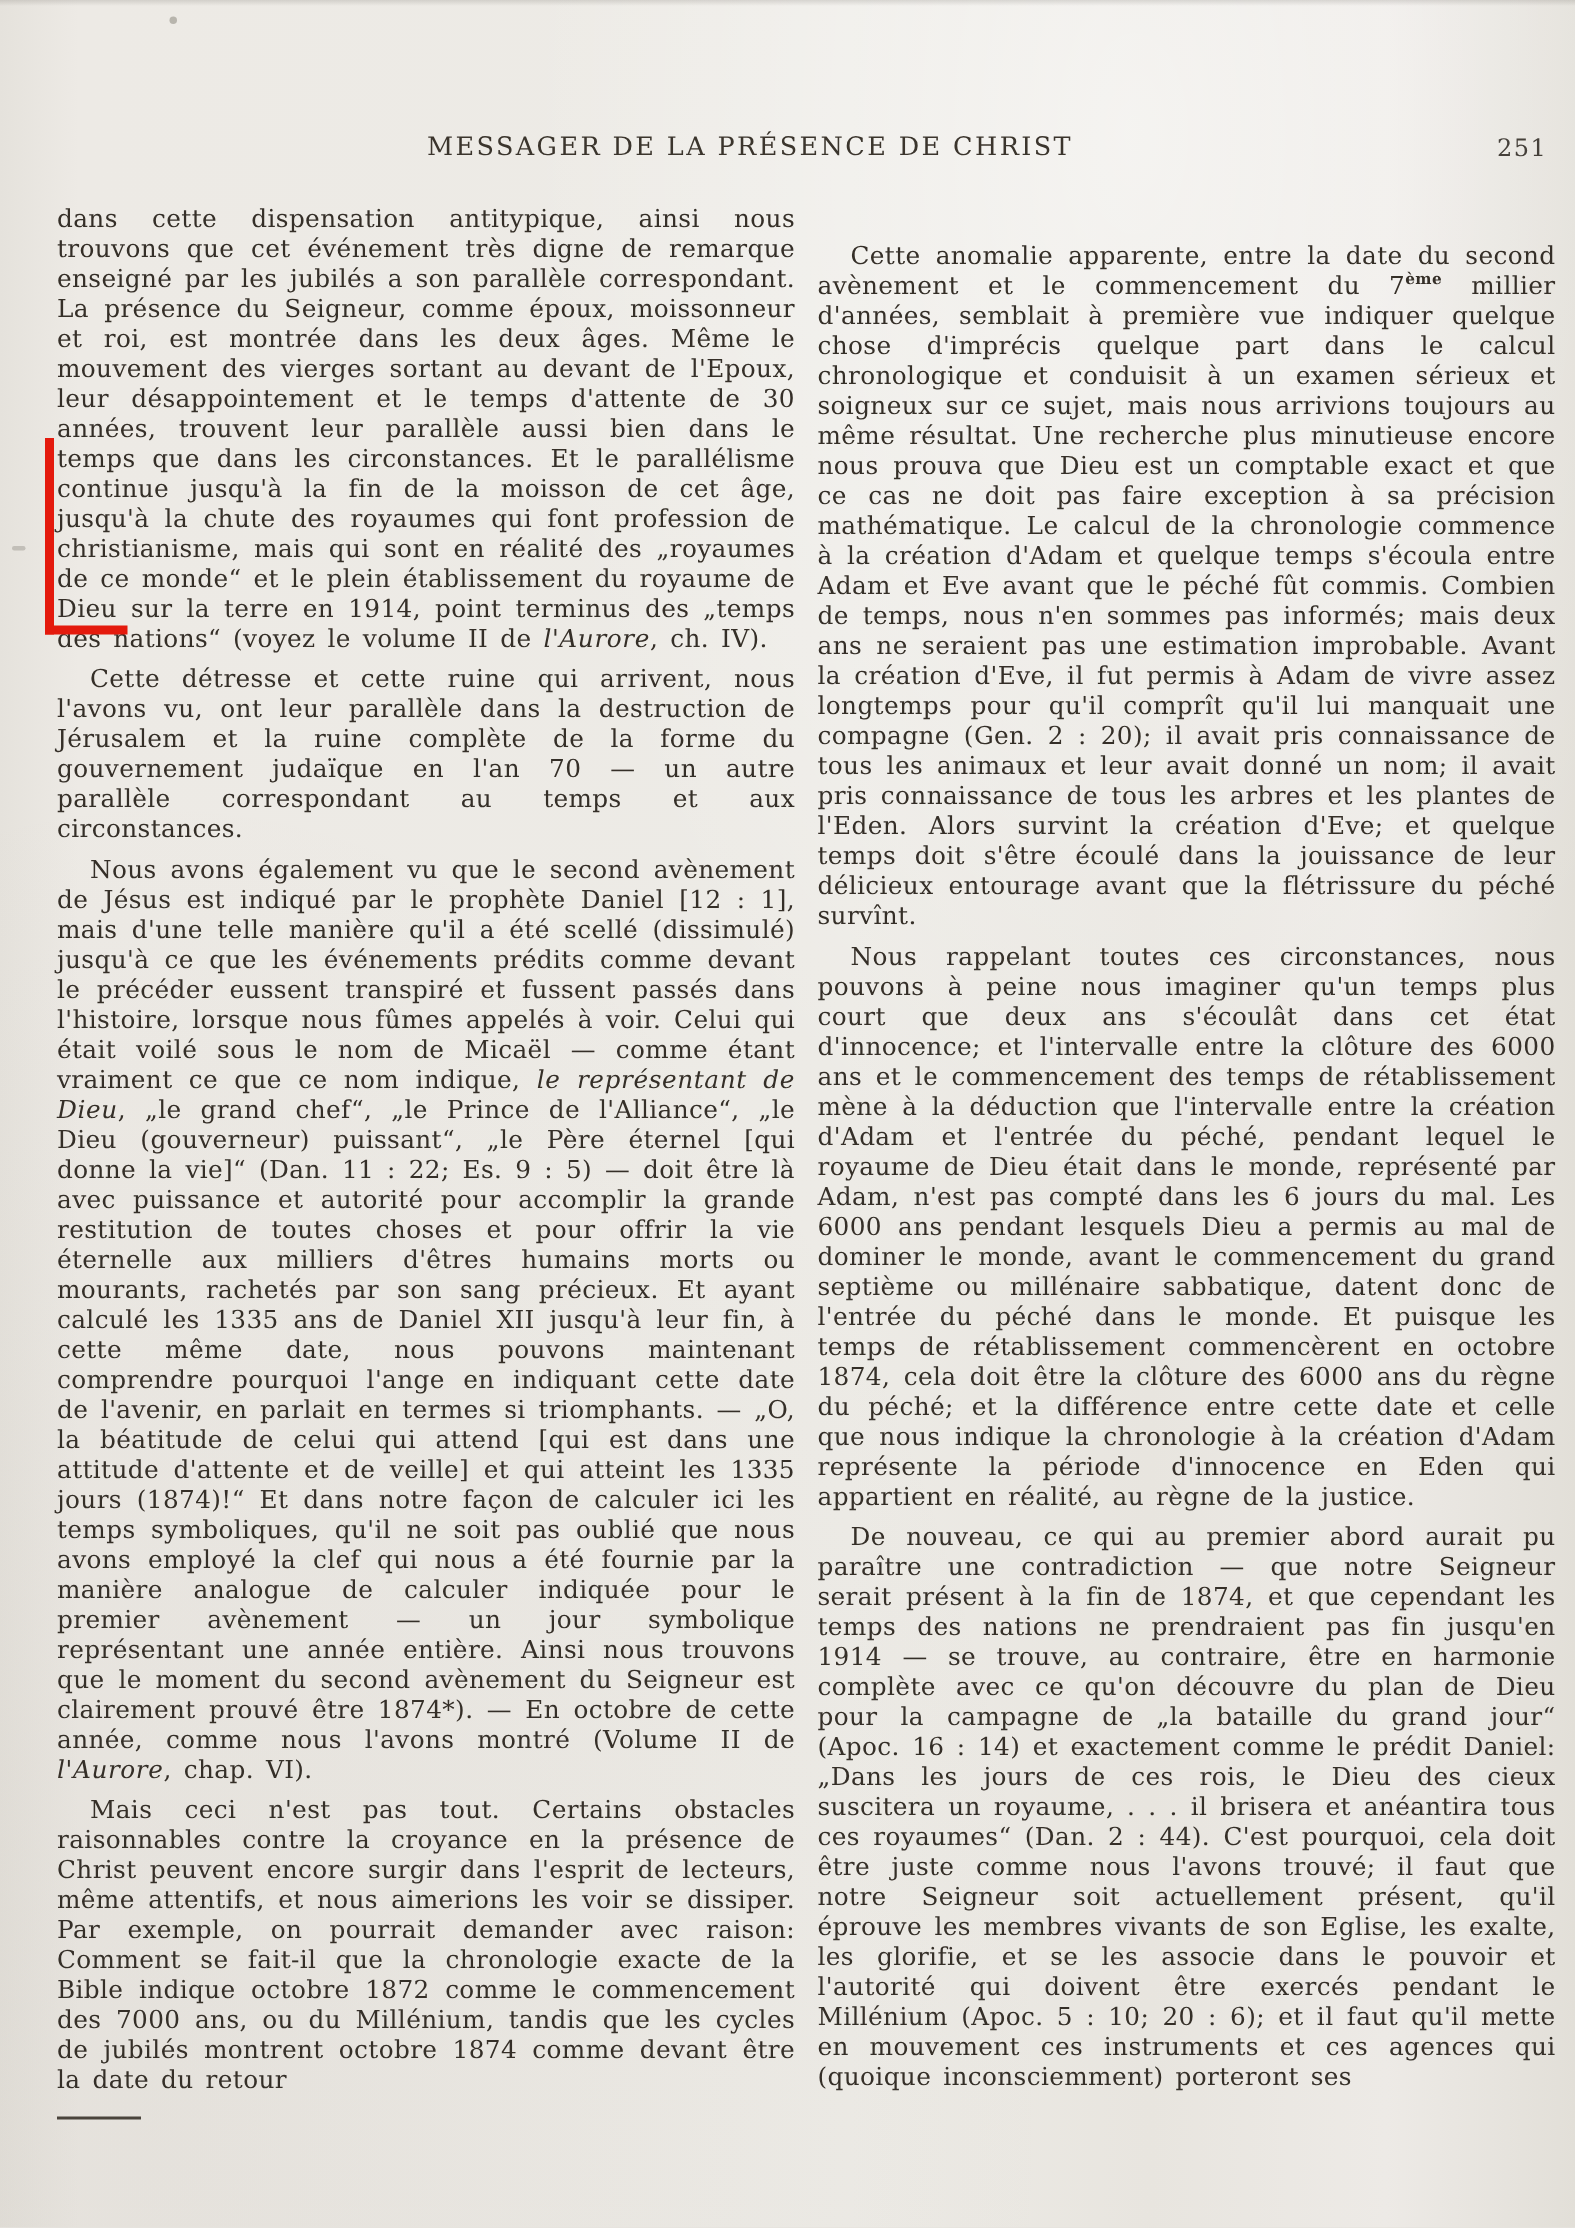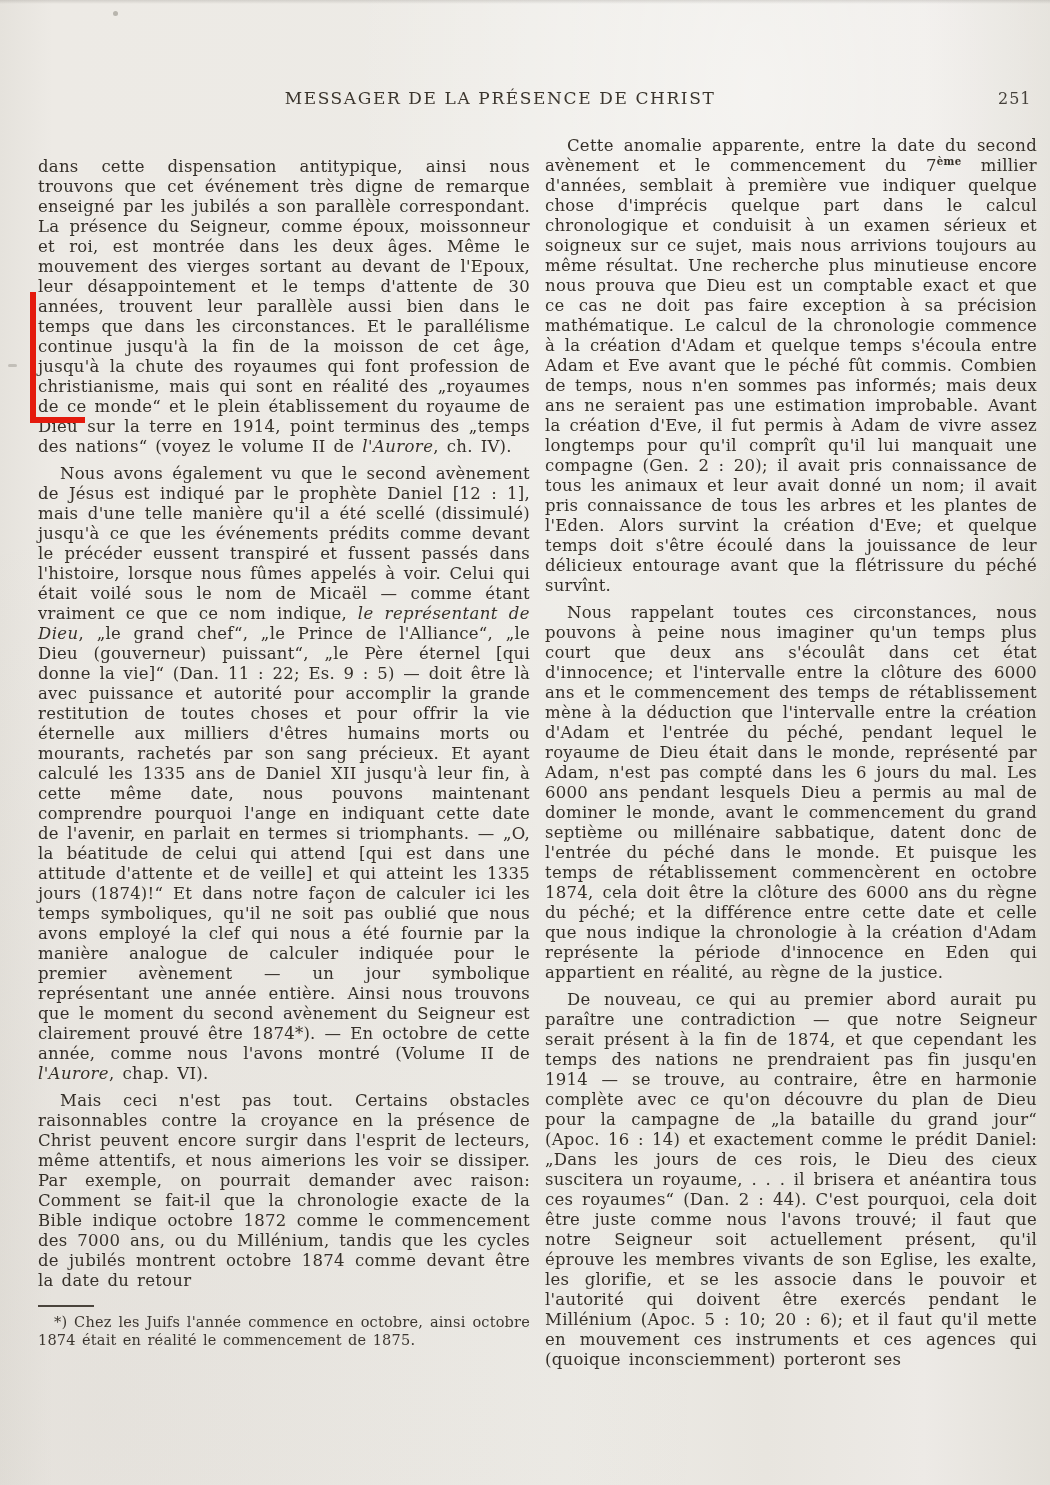--- a/index.html
+++ b/index.html
@@ -82,24 +82,24 @@
   <div class="speck" style="left:113px;top:11px;width:5px;height:5px;opacity:.55"></div>
   <div class="speck" style="left:8px;top:364px;width:9px;height:3px;border-radius:2px;opacity:.4"></div>
 
   <div class="header-title">MESSAGER DE LA PRÉSENCE DE CHRIST</div>
   <div class="page-number">251</div>
 
   <div class="columns">
     <div class="column">
 
     <p class="para">dans cette dispensation antitypique, ainsi nous trouvons que cet événement très digne de remarque enseigné par les jubilés a son parallèle correspondant. La présence du Seigneur, comme époux, moissonneur et roi, est montrée dans les deux âges. Même le mouvement des vierges sortant au devant de l'Epoux, leur désappointement et le temps d'attente de 30 années, trouvent leur parallèle aussi bien dans le temps que dans les circonstances. Et le parallélisme continue jusqu'à la fin de la moisson de cet âge, jusqu'à la chute des royaumes qui font profession de christianisme, mais qui sont en réalité des „royaumes de ce monde“ et le plein établissement du royaume de Dieu sur la terre en 1914, point terminus des „temps des nations“ (voyez le volume II de <i>l'Aurore</i>, ch. IV).</p>
+        <p class="para indent">Cette détresse et cette ruine qui arrivent, nous l'avons vu, ont leur parallèle dans la destruction de Jérusalem et la ruine complète de la forme du gouvernement judaïque en l'an 70 — un autre parallèle correspondant au temps et aux circonstances.</p>
         <p class="para indent">Nous avons également vu que le second avènement de Jésus est indiqué par le prophète Daniel [12 : 1], mais d'une telle manière qu'il a été scellé (dissimulé) jusqu'à ce que les événements prédits comme devant le précéder eussent transpiré et fussent passés dans l'histoire, lorsque nous fûmes appelés à voir. Celui qui était voilé sous le nom de Micaël — comme étant vraiment ce que ce nom indique, <i>le représentant de Dieu</i>, „le grand chef“, „le Prince de l'Alliance“, „le Dieu (gouverneur) puissant“, „le Père éternel [qui donne la vie]“ (Dan. 11 : 22;  Es. 9 : 5) — doit être là avec puissance et autorité pour accomplir la grande restitution de toutes choses et pour offrir la vie éternelle aux milliers d'êtres humains morts ou mourants, rachetés par son sang précieux.  Et ayant calculé les 1335 ans de Daniel XII jusqu'à leur fin, à cette même date, nous pouvons maintenant comprendre pourquoi l'ange en indiquant cette date de l'avenir, en parlait en termes si triomphants. — „O, la béatitude de celui qui attend [qui est dans une attitude d'attente et de veille] et qui atteint les 1335 jours (1874)!“ Et dans notre façon de calculer ici les temps symboliques, qu'il ne soit pas oublié que nous avons employé la clef qui nous a été fournie par la manière analogue de calculer indiquée pour le premier avènement — un jour symbolique représentant une année entière.  Ainsi nous trouvons que le moment du second avènement du Seigneur est clairement prouvé être 1874*). — En octobre de cette année, comme nous l'avons montré (Volume II de <i>l'Aurore</i>, chap. VI).</p>
         <p class="para indent">Mais ceci n'est pas tout.  Certains obstacles raisonnables contre la croyance en la présence de Christ peuvent encore surgir dans l'esprit de lecteurs, même attentifs, et nous aimerions les voir se dissiper.  Par exemple, on pourrait demander avec raison: Comment se fait-il que la chronologie exacte de la Bible indique octobre 1872 comme le commencement des 7000 ans, ou du Millénium, tandis que les cycles de jubilés montrent octobre 1874 comme devant être la date du retour</p>
         <div class="footnote-rule"></div>
-        <p class="footnote">*) Chez les Juifs l'année commence en octobre, ainsi octobre 1874 était en réalité le commencement de 1875.</p>
       </div>
     <div class="column">
 
         <p class="para indent">Cette anomalie apparente, entre la date du second avènement et le commencement du 7<sup>ème</sup> millier d'années, semblait à première vue indiquer quelque chose d'imprécis quelque part dans le calcul chronologique et conduisit à un examen sérieux et soigneux sur ce sujet, mais nous arrivions toujours au même résultat. Une recherche plus minutieuse encore nous prouva que Dieu est un comptable exact et que ce cas ne doit pas faire exception à sa précision mathématique. Le calcul de la chronologie commence à la création d'Adam et quelque temps s'écoula entre Adam et Eve avant que le péché fût commis.  Combien de temps, nous n'en sommes pas informés; mais deux ans ne seraient pas une estimation improbable.  Avant la création d'Eve, il fut permis à Adam de vivre assez longtemps pour qu'il comprît qu'il lui manquait une compagne (Gen. 2 : 20); il avait pris connaissance de tous les animaux et leur avait donné un nom; il avait pris connaissance de tous les arbres et les plantes de l'Eden.  Alors survint la création d'Eve; et quelque temps doit s'être écoulé dans la jouissance de leur délicieux entourage avant que la flétrissure du péché survînt.</p>
         <p class="para indent">Nous rappelant toutes ces circonstances, nous pouvons à peine nous imaginer qu'un temps plus court que deux ans s'écoulât dans cet état d'innocence; et l'intervalle entre la clôture des 6000 ans et le commencement des temps de rétablissement mène à la déduction que l'intervalle entre la création d'Adam et l'entrée du péché, pendant lequel le royaume de Dieu était dans le monde, représenté par Adam, n'est pas compté dans les 6 jours du mal.  Les 6000 ans pendant lesquels Dieu a permis au mal de dominer le monde, avant le commencement du grand septième ou millénaire sabbatique, datent donc de l'entrée du péché dans le monde.  Et puisque les temps de rétablissement commencèrent en octobre 1874, cela doit être la clôture des 6000 ans du règne du péché; et la différence entre cette date et celle que nous indique la chronologie à la création d'Adam représente la période d'innocence en Eden qui appartient en réalité, au règne de la justice.</p>
         <p class="para indent">De nouveau, ce qui au premier abord aurait pu paraître une contradiction — que notre Seigneur serait présent à la fin de 1874, et que cependant les temps des nations ne prendraient pas fin jusqu'en 1914 — se trouve, au contraire, être en harmonie complète avec ce qu'on découvre du plan de Dieu pour la campagne de „la bataille du grand jour“ (Apoc. 16 : 14) et exactement comme le prédit Daniel: „Dans les jours de ces rois, le Dieu des cieux suscitera un royaume, . . . il brisera et anéantira tous ces royaumes“ (Dan. 2 : 44).  C'est pourquoi, cela doit être juste comme nous l'avons trouvé; il faut que notre Seigneur soit actuellement présent, qu'il éprouve les membres vivants de son Eglise, les exalte, les glorifie, et se les associe dans le pouvoir et l'autorité qui doivent être exercés pendant le Millénium (Apoc. 5 : 10;  20 : 6); et il faut qu'il mette en mouvement ces instruments et ces agences qui (quoique inconsciemment) porteront ses</p>
       </div>
   </div>
 
   <div class="mark-v"></div>

